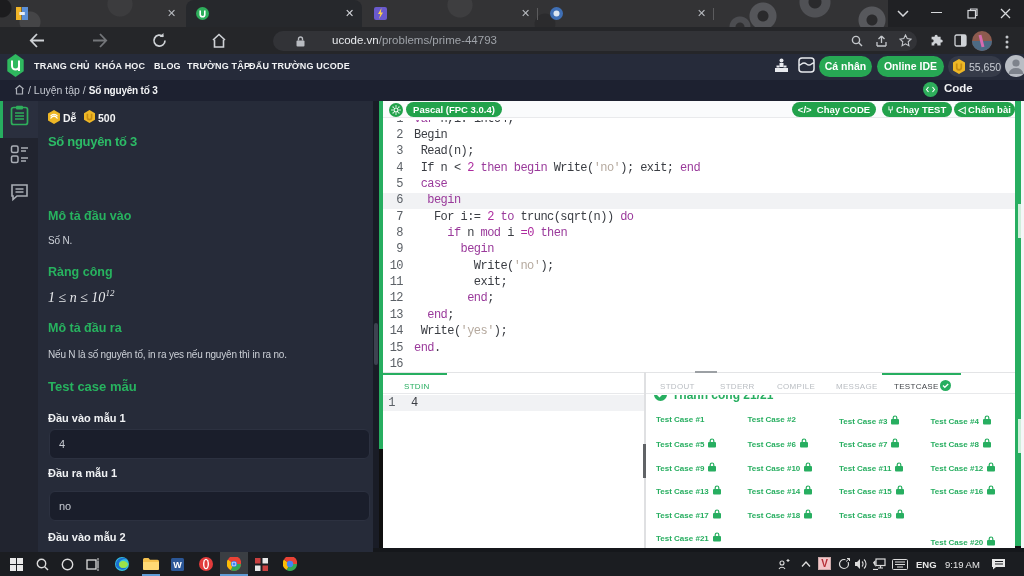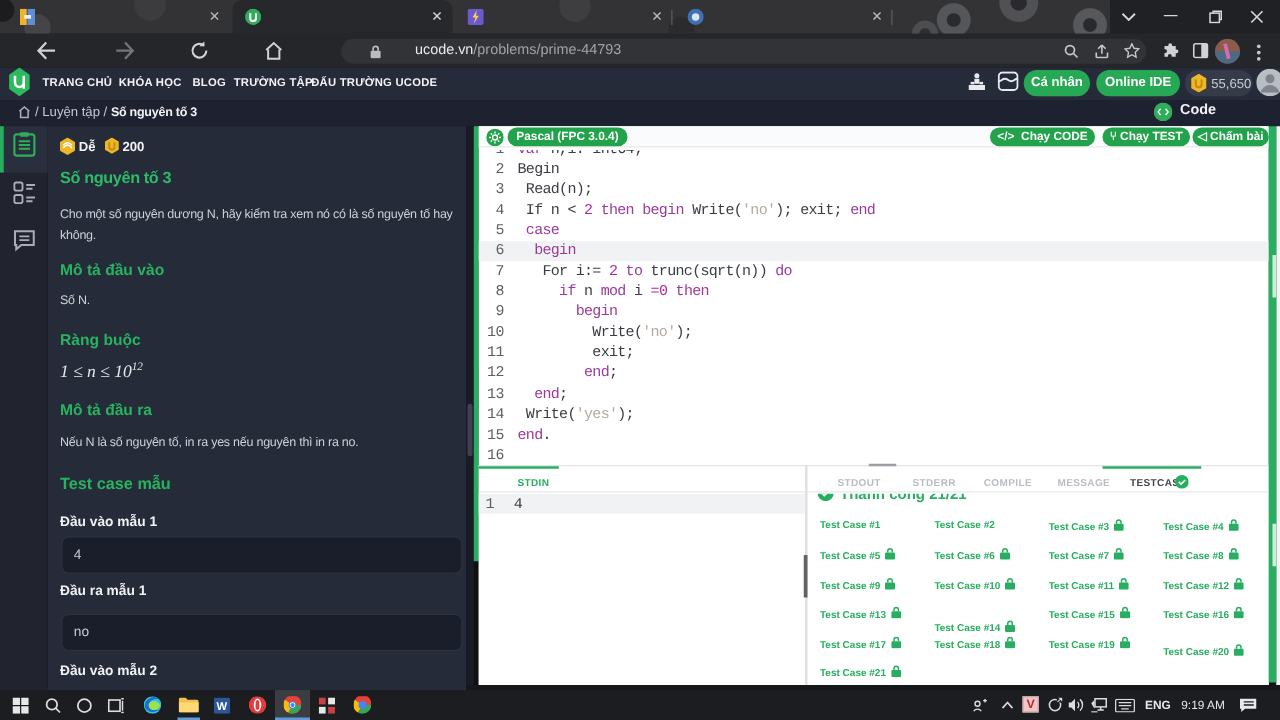--- a/index.html
+++ b/index.html
@@ -51,21 +51,21 @@
   #gutter{left:378px;top:120px;width:25px;height:252px;overflow:hidden;text-align:right;color:#5b6066;}
   #code{left:414px;top:120px;width:595px;height:252px;overflow:hidden;color:#3a3d43;}
   #gutter pre,#code pre{margin:-9.3px 0 0 0;font:inherit;letter-spacing:inherit;line-height:inherit;}
   .kw{color:#9a3a9b;}
   .num{color:#ad2a9e;}
   .str{color:#b5a99e;}
   #linehl{left:383px;top:192.8px;width:632px;height:16.3px;background:#f1f2f4;}
   
   #stdinpanel{left:383px;top:372px;width:262px;height:176px;background:#fff;border-top:1px solid #e3e4e6;}
   #outpanel{left:646px;top:372px;width:369px;height:176px;background:#fff;border-top:1px solid #e3e4e6;}
-  .ptab{position:absolute;font-size:8px;font-weight:bold;color:#b9bdc2;top:382px;letter-spacing:.3px;margin-left:10px;}
+  .ptab{position:absolute;font-size:8px;font-weight:normal;color:#b9bdc2;top:382px;letter-spacing:.3px;}
   #vdivider{left:644px;top:372px;width:2px;height:176px;background:#dfe0e2;}
   #vhandle{left:643px;top:444px;width:3px;height:34px;background:#606366;}
   .tc{position:absolute;color:#27ae60;font-weight:bold;font-size:8px;white-space:nowrap;text-align:center;}
   #rsb{left:1015px;top:101px;width:6px;height:445px;background:#27ae60;}
   #redge{left:1021px;top:101px;width:3px;height:447px;background:#f4f5f6;}
   
   #taskbar{left:0;top:552px;width:1024px;height:24px;background:#1b1d21;}
   .tray{position:absolute;top:559px;font-size:9.5px;color:#e8e8e8;}
 </style>
 </head>
@@ -237,27 +237,26 @@
   <svg class="a" style="left:47px;top:110px" width="14" height="14" viewBox="0 0 14 14">
       <path d="M7 0l6 3.5v7L7 14l-6-3.5v-7z" fill="#eeb726"></path>
       <path d="M3.5 8.5c1-1.5 2-2.5 3.5-2.5s2.5 1 3.5 2.5" fill="none" stroke="#fff" stroke-width="1.3"></path>
       <path d="M3.5 6.2c1-1.2 2-2 3.5-2s2.5.8 3.5 2" fill="none" stroke="#fff" stroke-width="1.1"></path>
     </svg>
   <div class="a" style="left:63px;top:112px;font-size:10.5px;font-weight:bold;color:#f2f3f5">Dễ</div>
   <svg class="a" style="left:83px;top:110px" width="13" height="14" viewBox="0 0 13 14">
       <path d="M6.5 0l5.5 3.25v6.5L6.5 13 1 9.75v-6.5z" fill="#eeb726"></path>
       <path d="M4.4 3.8v3.7a2.1 2.1 0 0 0 4.2 0V3.8" fill="none" stroke="#c78d12" stroke-width="1.6"></path>
     </svg>
-  <div class="a" style="left:98px;top:112px;font-size:10.5px;font-weight:bold;color:#f2f3f5">200</div>
+  <div class="a" style="left:98px;top:112px;font-size:10.5px;font-weight:bold;color:#f2f3f5">500</div>
 
   <div class="a" style="left:48px;top:134px;font-size:13px;font-weight:bold;letter-spacing:-0.3px;color:#2cbb66">Số nguyên tố 3</div>
-  <div class="sp" style="top:163px;line-height:17px">Cho một số nguyên dương N, hãy kiểm tra xem nó có là số nguyên tố hay<br>không.</div>
   <div class="sh" style="top:209px">Mô tả đầu vào</div>
   <div class="sp" style="top:235px">Số N.</div>
-  <div class="sh" style="top:265px">Ràng buộc</div>
+  <div class="sh" style="top:265px">Ràng công</div>
   <div class="a" style="left:48px;top:288px;font-family:'Liberation Serif',serif;font-style:italic;font-size:14px;color:#e6e8eb">1 ≤ n ≤ 10<sup style="font-size:9px">12</sup></div>
   <div class="sh" style="top:321px">Mô tả đầu ra</div>
   <div class="sp" style="top:349px">Nếu N là số nguyên tố, in ra yes nếu nguyên thì in ra no.</div>
   <div class="sh" style="top:379px;font-size:13px">Test case mẫu</div>
   <div class="slabel" style="top:412px">Đầu vào mẫu 1</div>
   <div class="a sbox" style="top:429px">4</div>
   <div class="slabel" style="top:467px">Đầu ra mẫu 1</div>
   <div class="a sbox" style="top:491px">no</div>
   <div class="slabel" style="top:531px">Đầu vào mẫu 2</div>
   <div class="a" id="strack"></div>
@@ -386,21 +385,21 @@
         <rect y="4" width="8" height="5.5" rx="1" fill="#27ae60"></rect>
       </svg></div>
   <div class="tc" style="left:930.5px;top:461.5px">Test Case #12<svg width="8" height="10" viewBox="0 0 8 10" style="margin-left:4px;vertical-align:-1px">
         <path d="M2.2 4V2.8a1.8 1.8 0 0 1 3.6 0V4" stroke="#27ae60" stroke-width="1.2" fill="none"></path>
         <rect y="4" width="8" height="5.5" rx="1" fill="#27ae60"></rect>
       </svg></div>
   <div class="tc" style="left:656px;top:485px">Test Case #13<svg width="8" height="10" viewBox="0 0 8 10" style="margin-left:4px;vertical-align:-1px">
         <path d="M2.2 4V2.8a1.8 1.8 0 0 1 3.6 0V4" stroke="#27ae60" stroke-width="1.2" fill="none"></path>
         <rect y="4" width="8" height="5.5" rx="1" fill="#27ae60"></rect>
       </svg></div>
-  <div class="tc" style="left:747.5px;top:496px">Test Case #14<svg width="8" height="10" viewBox="0 0 8 10" style="margin-left:4px;vertical-align:-1px">
+  <div class="tc" style="left:747.5px;top:485px">Test Case #14<svg width="8" height="10" viewBox="0 0 8 10" style="margin-left:4px;vertical-align:-1px">
         <path d="M2.2 4V2.8a1.8 1.8 0 0 1 3.6 0V4" stroke="#27ae60" stroke-width="1.2" fill="none"></path>
         <rect y="4" width="8" height="5.5" rx="1" fill="#27ae60"></rect>
       </svg></div>
   <div class="tc" style="left:839px;top:485px">Test Case #15<svg width="8" height="10" viewBox="0 0 8 10" style="margin-left:4px;vertical-align:-1px">
         <path d="M2.2 4V2.8a1.8 1.8 0 0 1 3.6 0V4" stroke="#27ae60" stroke-width="1.2" fill="none"></path>
         <rect y="4" width="8" height="5.5" rx="1" fill="#27ae60"></rect>
       </svg></div>
   <div class="tc" style="left:930.5px;top:485px">Test Case #16<svg width="8" height="10" viewBox="0 0 8 10" style="margin-left:4px;vertical-align:-1px">
         <path d="M2.2 4V2.8a1.8 1.8 0 0 1 3.6 0V4" stroke="#27ae60" stroke-width="1.2" fill="none"></path>
         <rect y="4" width="8" height="5.5" rx="1" fill="#27ae60"></rect>
@@ -410,21 +409,21 @@
         <rect y="4" width="8" height="5.5" rx="1" fill="#27ae60"></rect>
       </svg></div>
   <div class="tc" style="left:747.5px;top:508.5px">Test Case #18<svg width="8" height="10" viewBox="0 0 8 10" style="margin-left:4px;vertical-align:-1px">
         <path d="M2.2 4V2.8a1.8 1.8 0 0 1 3.6 0V4" stroke="#27ae60" stroke-width="1.2" fill="none"></path>
         <rect y="4" width="8" height="5.5" rx="1" fill="#27ae60"></rect>
       </svg></div>
   <div class="tc" style="left:839px;top:508.5px">Test Case #19<svg width="8" height="10" viewBox="0 0 8 10" style="margin-left:4px;vertical-align:-1px">
         <path d="M2.2 4V2.8a1.8 1.8 0 0 1 3.6 0V4" stroke="#27ae60" stroke-width="1.2" fill="none"></path>
         <rect y="4" width="8" height="5.5" rx="1" fill="#27ae60"></rect>
       </svg></div>
-  <div class="tc" style="left:930.5px;top:515px">Test Case #20<svg width="8" height="10" viewBox="0 0 8 10" style="margin-left:4px;vertical-align:-1px">
+  <div class="tc" style="left:930.5px;top:536px">Test Case #20<svg width="8" height="10" viewBox="0 0 8 10" style="margin-left:4px;vertical-align:-1px">
         <path d="M2.2 4V2.8a1.8 1.8 0 0 1 3.6 0V4" stroke="#27ae60" stroke-width="1.2" fill="none"></path>
         <rect y="4" width="8" height="5.5" rx="1" fill="#27ae60"></rect>
       </svg></div>
   <div class="tc" style="left:656px;top:532px">Test Case #21<svg width="8" height="10" viewBox="0 0 8 10" style="margin-left:4px;vertical-align:-1px">
         <path d="M2.2 4V2.8a1.8 1.8 0 0 1 3.6 0V4" stroke="#27ae60" stroke-width="1.2" fill="none"></path>
         <rect y="4" width="8" height="5.5" rx="1" fill="#27ae60"></rect>
       </svg></div>
 
   <div class="a" id="redge"></div>
   <div class="a" id="rsb"></div>

